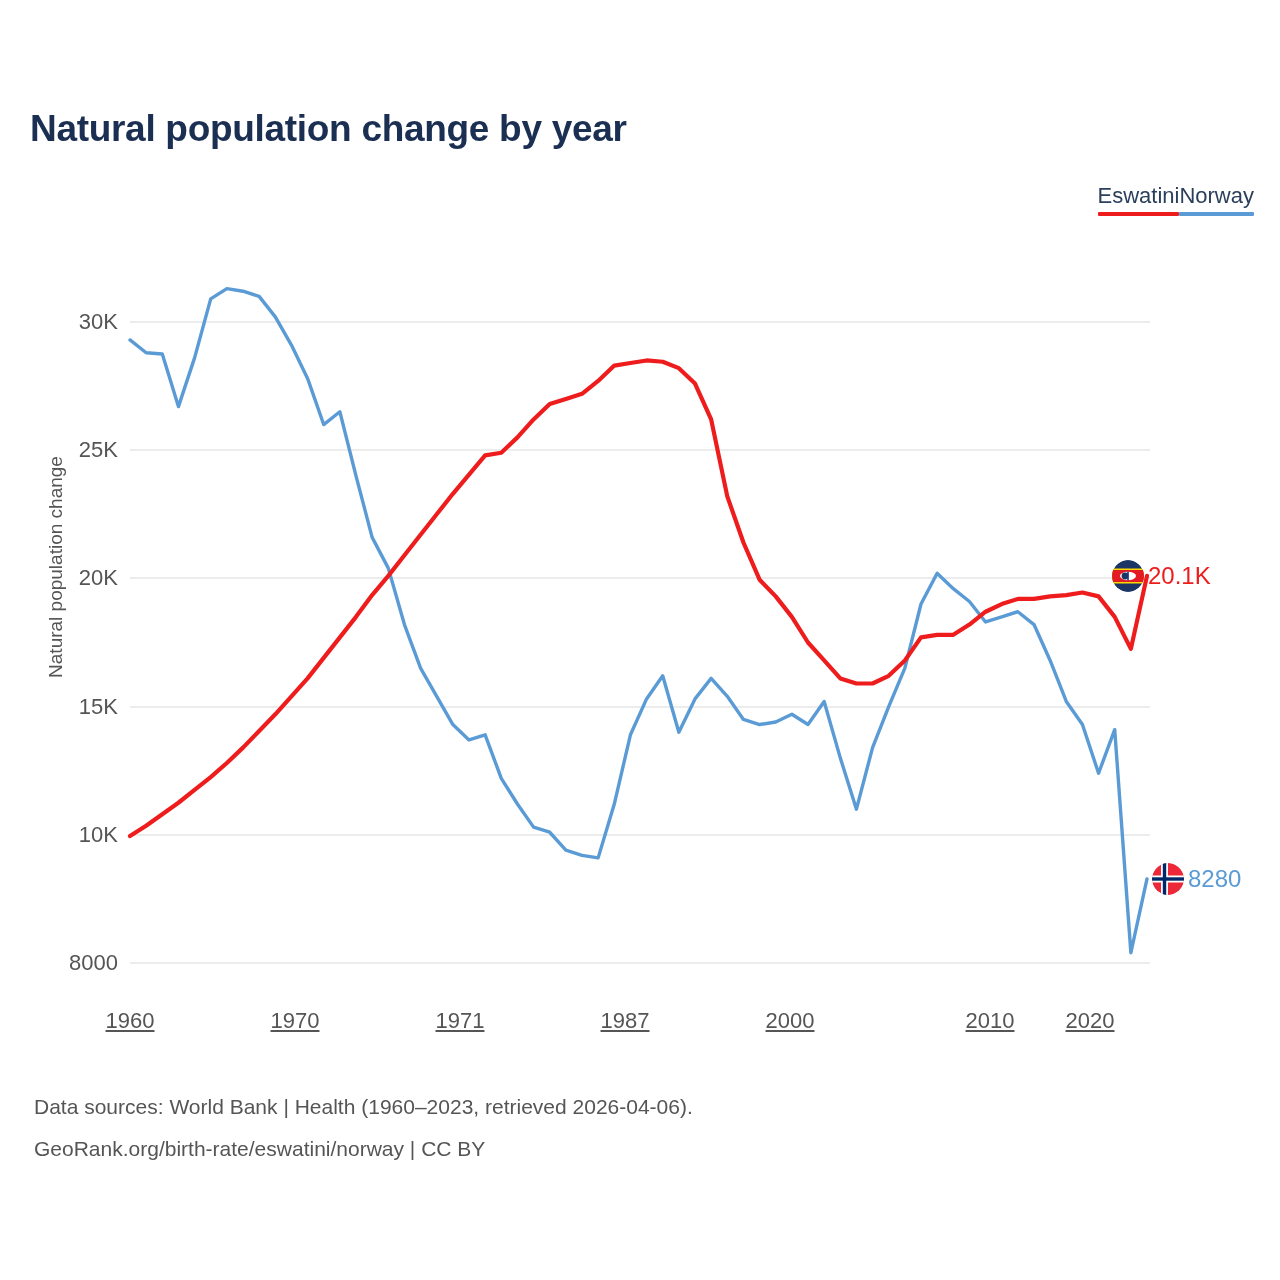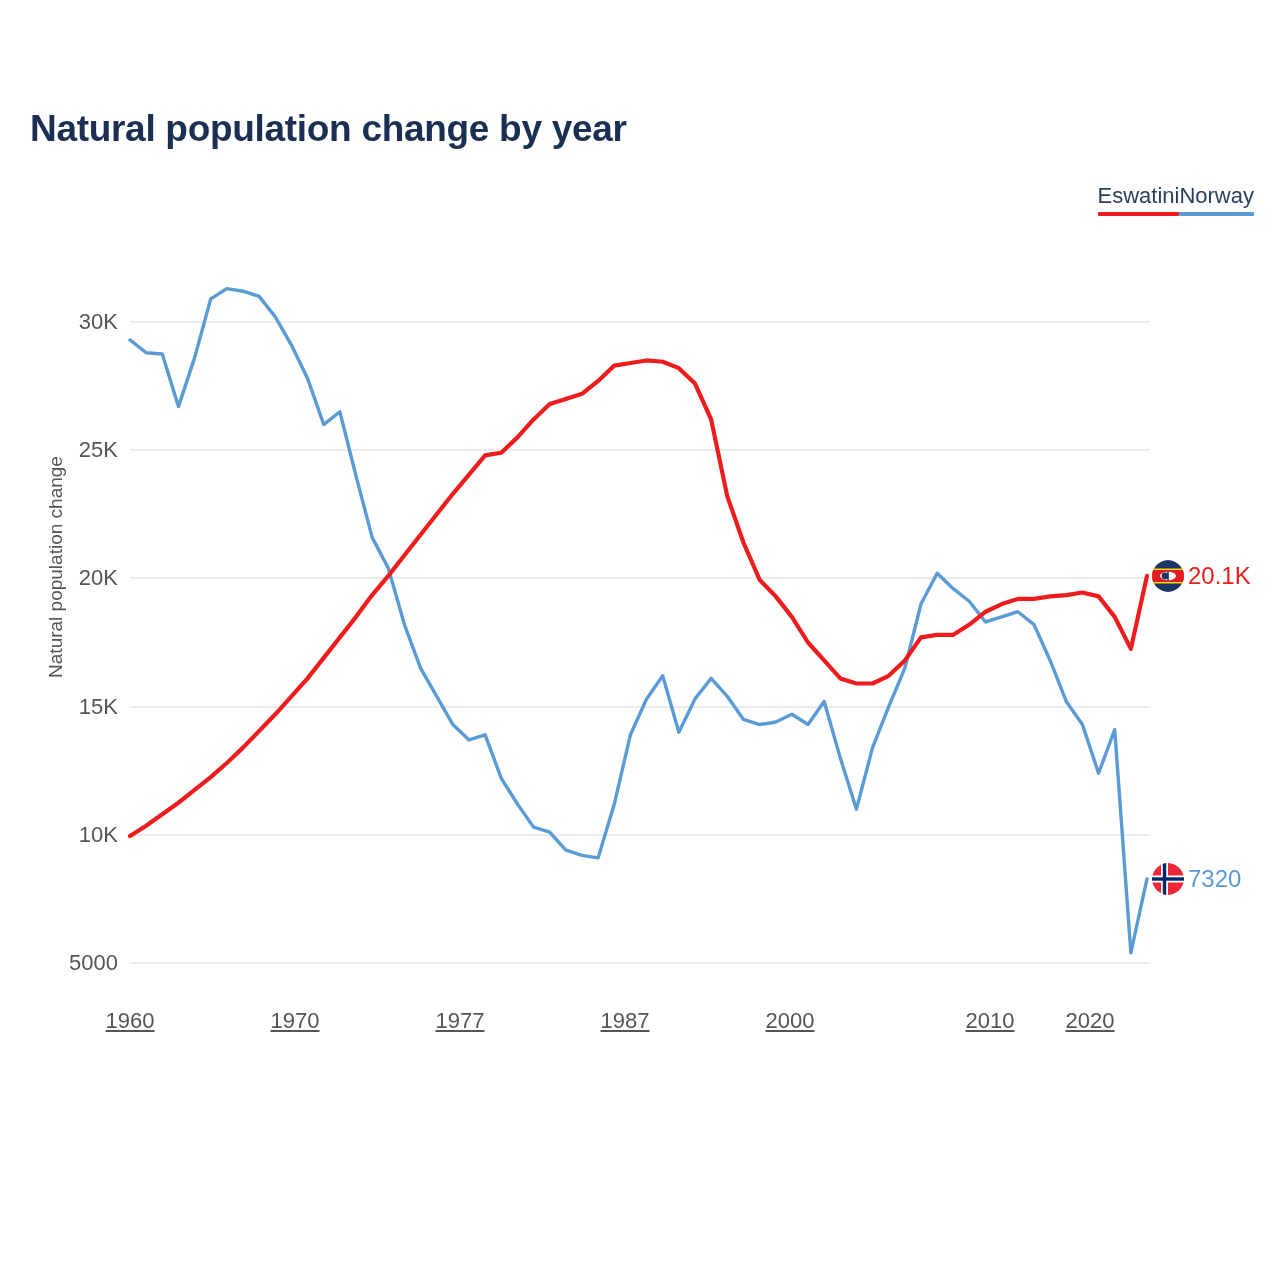--- a/index.html
+++ b/index.html
@@ -162,49 +162,49 @@
     </div>
   </div>
 
 
   <div class="y-tick-wrap">
     <div class="y-tick-label" style="top:322px">30K</div>
     <div class="y-tick-label" style="top:450px">25K</div>
     <div class="y-tick-label" style="top:578px">20K</div>
     <div class="y-tick-label" style="top:707px">15K</div>
     <div class="y-tick-label" style="top:835px">10K</div>
-    <div class="y-tick-label" style="top:963px">5000</div>
+    <div class="y-tick-label" style="top:963px">8000</div>
   </div>
 
   <div id="y-axis-title">Natural population change</div>
 
   <div>
     <div class="x-tick-label" style="left:130px">1960</div>
     <div class="x-tick-label" style="left:295px">1970</div>
-    <div class="x-tick-label" style="left:460px">1977</div>
+    <div class="x-tick-label" style="left:460px">1971</div>
     <div class="x-tick-label" style="left:625px">1987</div>
     <div class="x-tick-label" style="left:790px">2000</div>
     <div class="x-tick-label" style="left:990px">2010</div>
     <div class="x-tick-label" style="left:1090px">2020</div>
   </div>
 
   <svg id="plot-svg" width="1280" height="1280">
     <g id="gridlines">
       <line x1="130" y1="322" x2="1150" y2="322" stroke="#e6e6e6" stroke-width="1.6"></line>
       <line x1="130" y1="450" x2="1150" y2="450" stroke="#e6e6e6" stroke-width="1.6"></line>
       <line x1="130" y1="578" x2="1150" y2="578" stroke="#e6e6e6" stroke-width="1.6"></line>
       <line x1="130" y1="707" x2="1150" y2="707" stroke="#e6e6e6" stroke-width="1.6"></line>
       <line x1="130" y1="835" x2="1150" y2="835" stroke="#e6e6e6" stroke-width="1.6"></line>
       <line x1="130" y1="963" x2="1150" y2="963" stroke="#e6e6e6" stroke-width="1.6"></line>
     </g>
     <path id="series-norway-path" fill="none" stroke="#5b9bd5" stroke-width="3.4" stroke-linejoin="round" stroke-linecap="round" d="M130.00 339.95 L146.14 352.77 L162.29 354.05 L178.43 406.61 L194.57 357.90 L210.71 298.92 L226.86 288.67 L243.00 291.23 L259.14 296.36 L275.29 316.87 L291.43 345.08 L307.57 378.41 L323.71 424.56 L339.86 411.74 L356.00 475.84 L372.14 537.38 L388.29 568.14 L404.43 624.55 L420.57 668.14 L436.71 696.34 L452.86 724.55 L469.00 739.93 L485.14 734.80 L501.29 778.39 L517.43 804.03 L533.57 827.11 L549.71 832.24 L565.86 850.18 L582.00 855.31 L598.14 857.88 L614.29 804.03 L630.43 734.80 L646.57 698.91 L662.71 675.83 L678.86 732.24 L695.00 698.91 L711.14 678.40 L727.29 696.34 L743.43 719.42 L759.57 724.55 L775.71 721.98 L791.86 714.29 L808.00 724.55 L824.14 701.47 L840.29 757.88 L856.43 809.16 L872.57 747.62 L888.71 706.60 L904.86 668.14 L921.00 604.04 L937.14 573.27 L953.29 588.66 L969.43 601.48 L985.57 621.99 L1001.71 616.86 L1017.86 611.73 L1034.00 624.55 L1050.14 660.45 L1066.29 701.47 L1082.43 724.55 L1098.57 773.26 L1114.71 729.68 L1130.86 952.74 L1147.00 878.90"></path>
     <path id="series-eswatini-path" fill="none" stroke="#ee1c1c" stroke-width="4.2" stroke-linejoin="round" stroke-linecap="round" d="M130.00 836.08 L146.14 825.83 L162.29 814.29 L178.43 802.75 L194.57 789.93 L210.71 777.11 L226.86 763.01 L243.00 747.62 L259.14 730.96 L275.29 714.29 L291.43 696.34 L307.57 678.40 L323.71 657.88 L339.86 637.37 L356.00 616.86 L372.14 595.07 L388.29 575.84 L404.43 555.32 L420.57 534.81 L436.71 514.30 L452.86 493.79 L469.00 474.56 L485.14 455.33 L501.29 452.76 L517.43 437.38 L533.57 419.43 L549.71 404.05 L565.86 398.92 L582.00 393.79 L598.14 380.97 L614.29 365.59 L630.43 363.02 L646.57 360.46 L662.71 361.74 L678.86 368.15 L695.00 383.54 L711.14 419.43 L727.29 496.35 L743.43 542.50 L759.57 579.68 L775.71 596.35 L791.86 616.86 L808.00 642.50 L824.14 660.45 L840.29 678.40 L856.43 683.52 L872.57 683.52 L888.71 675.83 L904.86 660.45 L921.00 637.37 L937.14 634.81 L953.29 634.81 L969.43 624.55 L985.57 611.73 L1001.71 604.04 L1017.86 598.91 L1034.00 598.91 L1050.14 596.35 L1066.29 595.07 L1082.43 592.50 L1098.57 596.35 L1114.71 616.86 L1130.86 648.91 L1147.00 575.84"></path>
   </svg>
 
-  <div class="endpoint" id="endpoint-eswatini" style="left: 1152px; top: 575.8px; align-items: center;">
+  <div class="endpoint" id="endpoint-eswatini" style="left: 1112px; top: 575.8px; align-items: center;">
     <span class="endpoint-flag">
       <svg width="32" height="32" viewBox="0 0 32 32">
         <circle cx="16" cy="16" r="16" fill="#1b3666"></circle>
         <rect x="0" y="8.5" width="32" height="15" fill="#ffd700"></rect>
         <rect x="0" y="10" width="32" height="12" fill="#e31b23"></rect>
         <ellipse cx="16" cy="16" rx="8" ry="4.2" fill="#ffffff"></ellipse>
         <ellipse cx="13" cy="16" rx="3.4" ry="3.4" fill="#1b3666"></ellipse>
         <rect x="15.2" y="11.6" width="1.6" height="8.8" fill="#1b3666"></rect>
       </svg>
     </span>
@@ -214,17 +214,21 @@
   <div class="endpoint" id="endpoint-norway" style="left: 1152px; top: 878.9px;">
     <span class="endpoint-flag">
       <svg width="32" height="32" viewBox="0 0 32 32">
         <circle cx="16" cy="16" r="16" fill="#ed2939"></circle>
         <rect x="9" y="0" width="7" height="32" fill="#ffffff"></rect>
         <rect x="0" y="12.5" width="32" height="7" fill="#ffffff"></rect>
         <rect x="10.8" y="0" width="3.4" height="32" fill="#002868"></rect>
         <rect x="0" y="14.3" width="32" height="3.4" fill="#002868"></rect>
       </svg>
     </span>
-    <span class="endpoint-value" style="color:#5b9bd5">7320</span>
-  </div>
-
+    <span class="endpoint-value" style="color:#5b9bd5">8280</span>
+  </div>
+
+  <div id="footer">
+    <div>Data sources: World Bank | Health (1960–2023, retrieved 2026-04-06).</div>
+    <div>GeoRank.org/birth-rate/eswatini/norway | CC BY</div>
+  </div>
 
 </div>
 
 </body></html>

